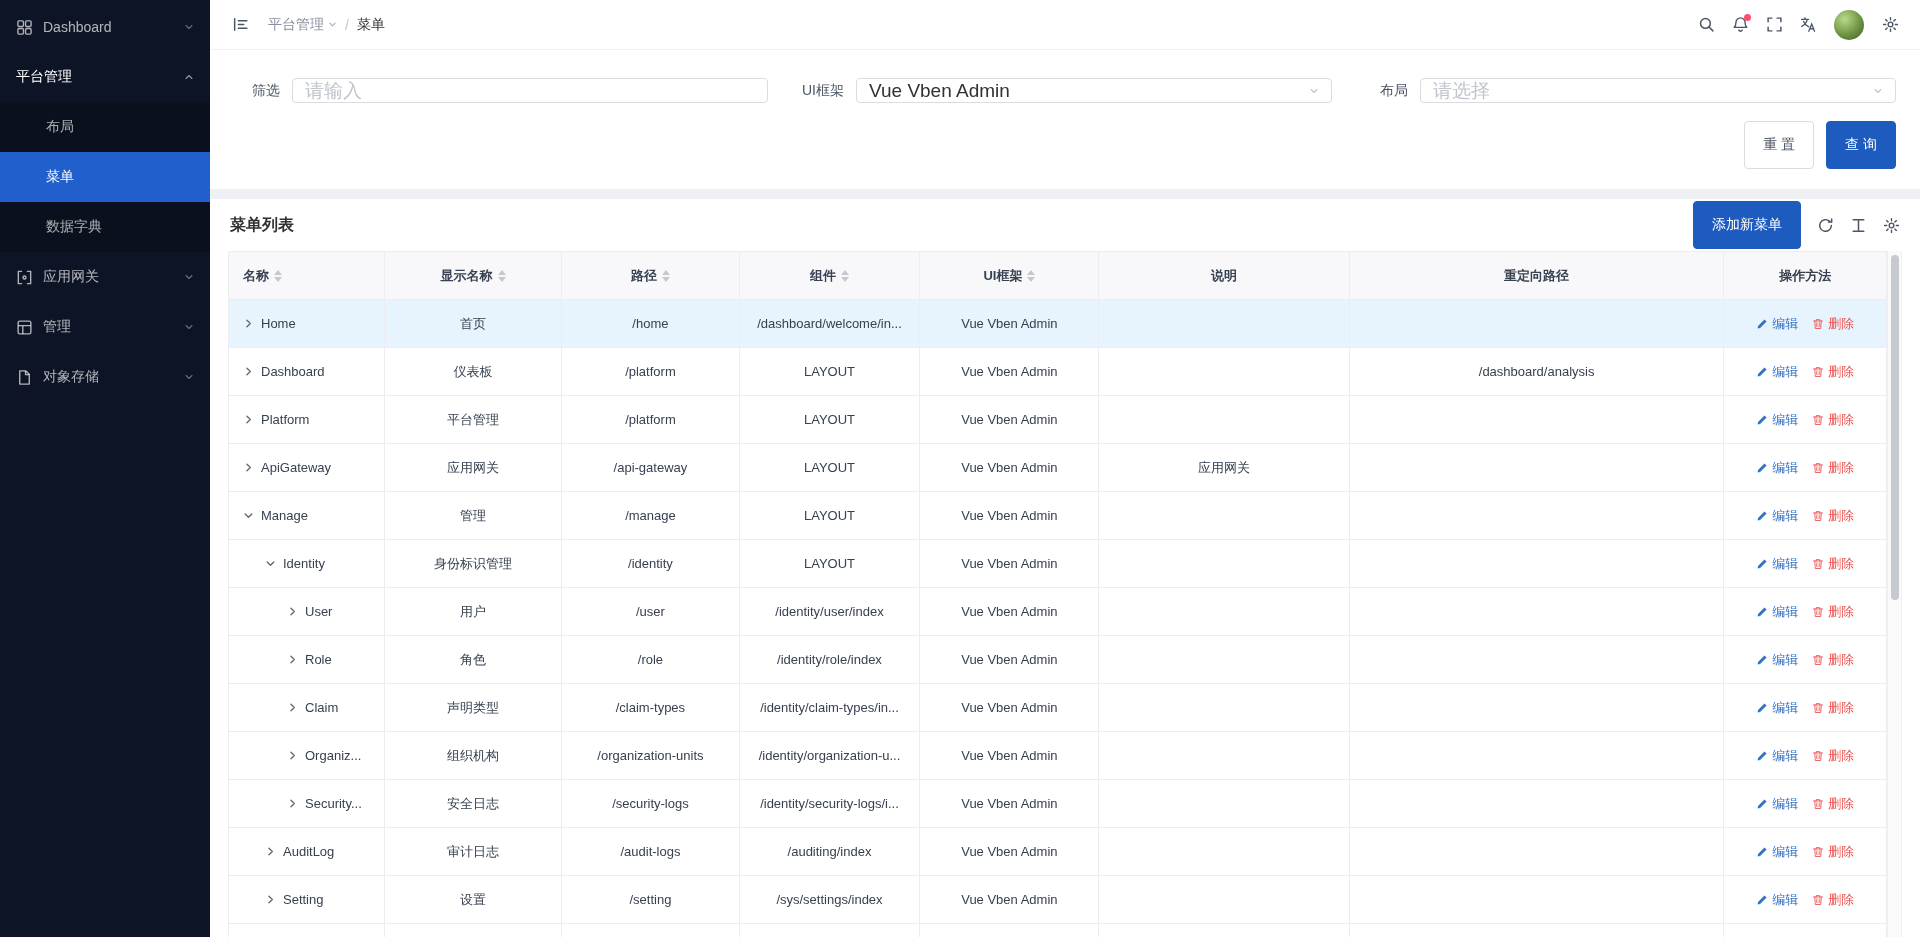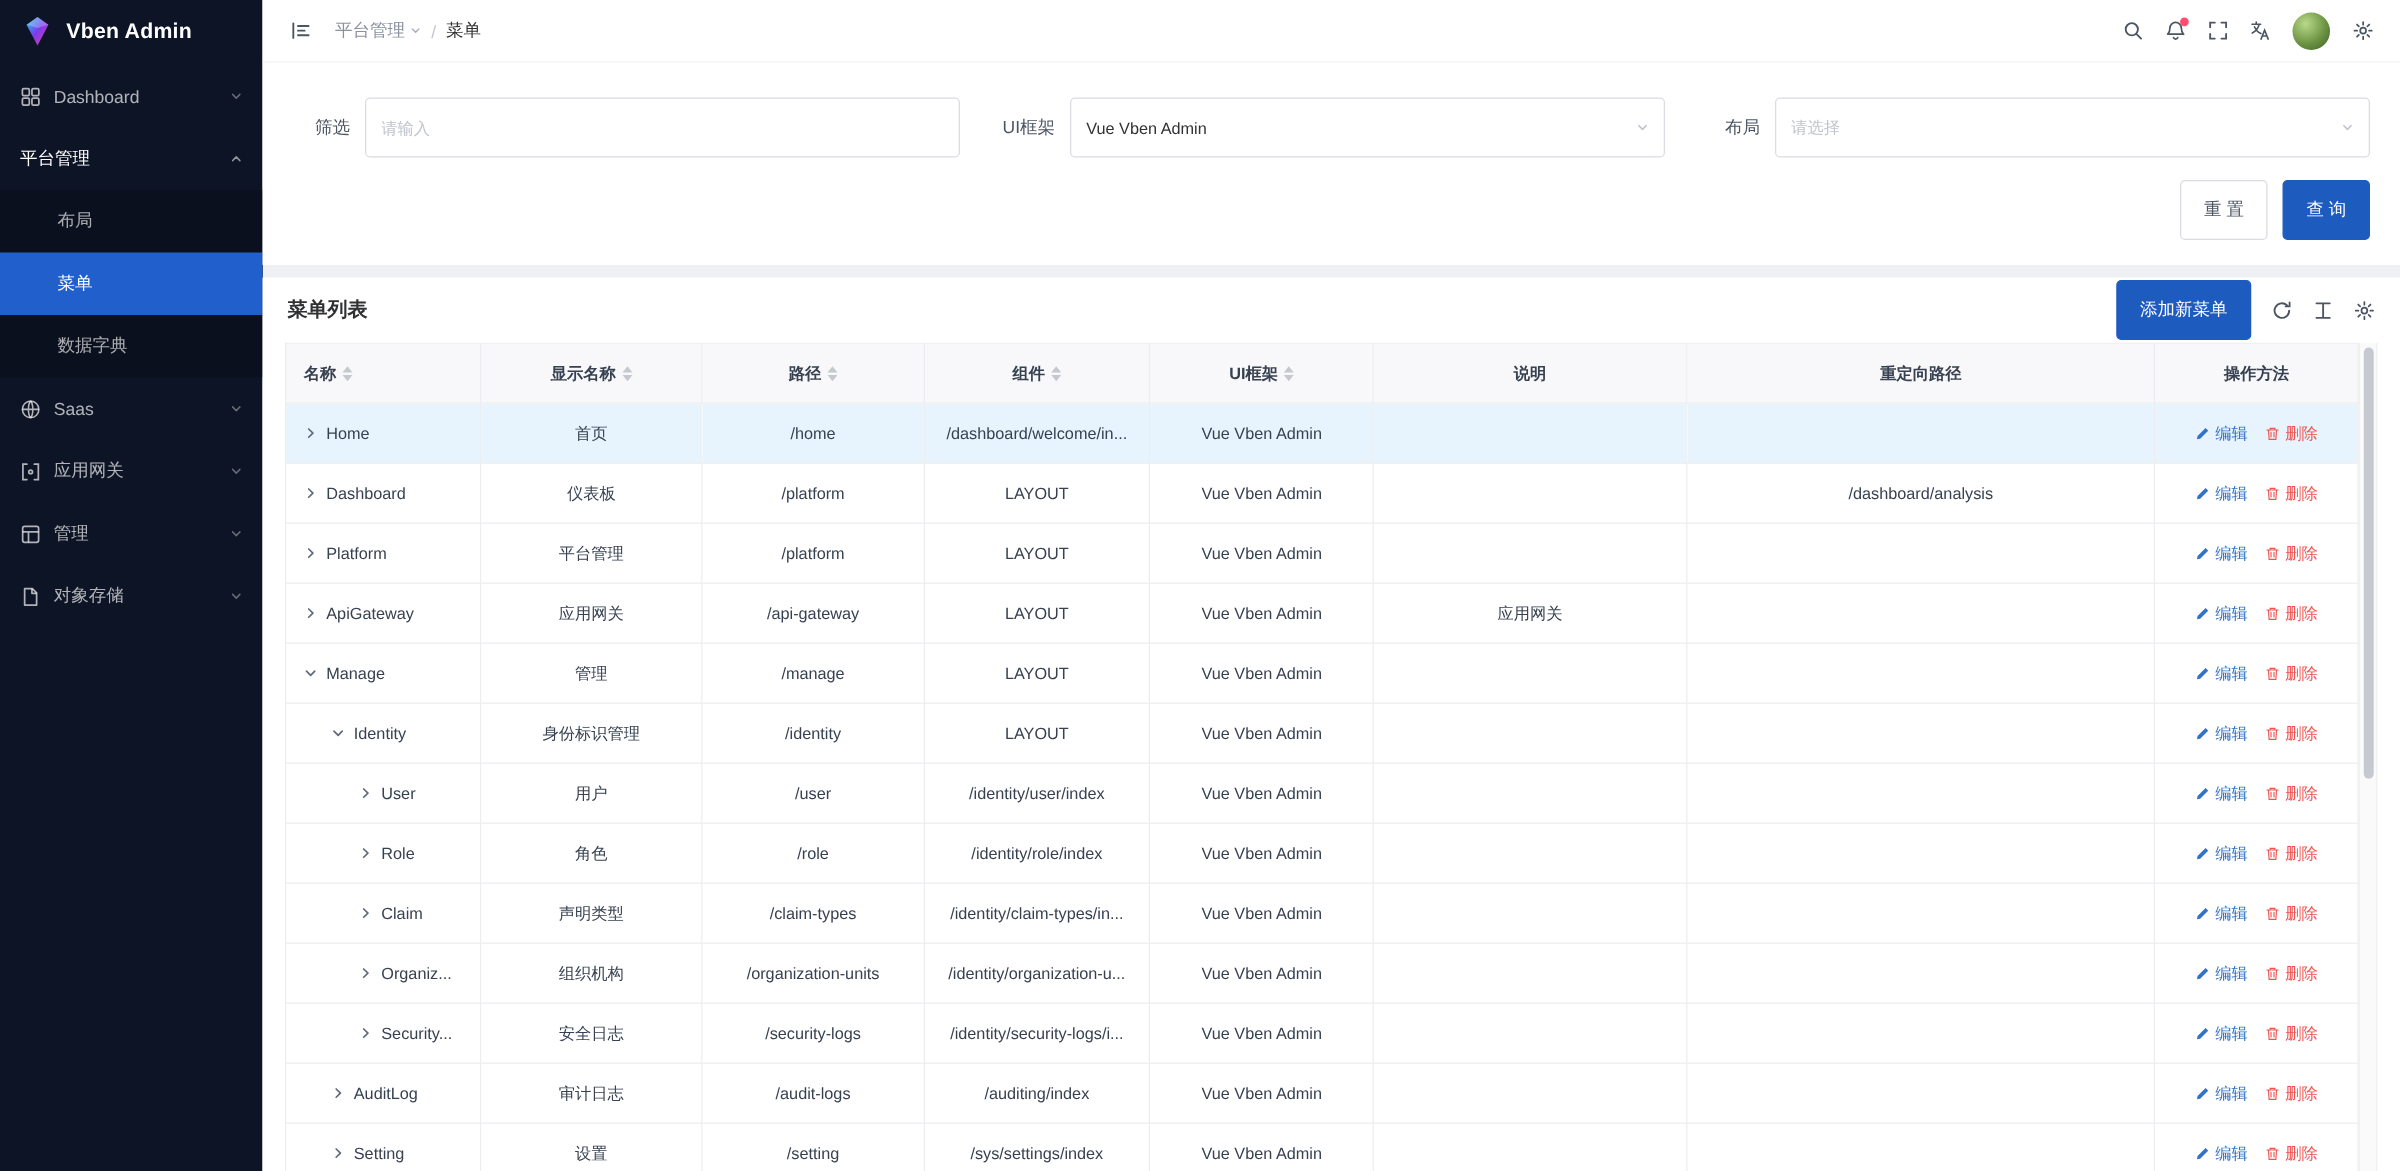--- a/index.html
+++ b/index.html
@@ -46,21 +46,21 @@
   .dot{position:absolute;top:5px;right:5px;width:7px;height:7px;border-radius:50%;
     background:var(--notification-dot,#ff4d6d)}
   .avatar{width:30px;height:30px;border-radius:50%;margin:0 8px;flex:0 0 30px;cursor:pointer;
     background:radial-gradient(circle at 35% 30%,#b9d98a,#6d9444 55%,#3c5c22)}
 
   
   .filter-card{background:#fff;padding:28px 24px 20px;flex:0 0 auto}
   .filter-row{display:flex;gap:30px}
   .field{flex:1;display:flex;align-items:center;gap:12px;min-width:0}
   .f-label{flex:0 0 auto;min-width:46px;text-align:right;font-size:14px;color:#4b5563;white-space:nowrap}
-  .f-input,.f-select{flex:1;height:48px;border:1px solid #d9dce1;border-radius:4px;font-size:13px;
+  .f-input,.f-select{flex:1;height:25px;border:1px solid #d9dce1;border-radius:4px;font-size:19px;
     padding:0 12px;color:#303133;background:#fff;min-width:0;font-family:inherit}
   .f-input::placeholder{color:#c0c4cc}
   .f-select{display:flex;align-items:center;justify-content:space-between;cursor:pointer}
   .sel-value.placeholder{color:#c0c4cc}
   .sel-chevron{color:#c0c4cc;display:inline-flex}
   .sel-chevron svg{width:10px;height:10px}
   .filter-actions{display:flex;justify-content:flex-end;gap:12px;margin-top:18px}
   .btn{height:48px;padding:0 18px;border-radius:4px;font-size:14px;border:1px solid #d9dce1;
     background:#fff;color:#4b5563;cursor:pointer;font-family:inherit;white-space:nowrap}
   .btn.primary{background:var(--primary,#1e5bbe);border-color:var(--primary,#1e5bbe);color:#fff}
@@ -100,36 +100,20 @@
   .vscrollbar{position:absolute;top:0;right:18px;bottom:0;width:15px;background:#fafafa;
     border-left:1px solid #f0f0f0;border-right:1px solid #f0f0f0}
   .vthumb{position:absolute;left:3px;top:4px;width:8px;height:345px;border-radius:4px;background:#c6cad0;cursor:pointer}
 </style>
 </head>
 <body>
 
 <div class="app">
 
   <aside class="sidebar">
-    <div class="logo">
-      <span style="display:inline-flex">
-        <svg width="28" height="28" viewBox="0 0 32 32">
-          <defs>
-            <linearGradient id="lg1" x1="0" y1="0" x2="1" y2="1">
-              <stop offset="0" stop-color="#1cd1e8"></stop>
-                <stop offset=".5" stop-color="#7c3aed"></stop>
-                <stop offset="1" stop-color="#f0409c"></stop>
-            </linearGradient>
-          </defs>
-          <polygon points="6,10 16,3 26,10 16,29" fill="url(#lg1)"></polygon>
-          <polygon points="6,10 16,13 26,10 16,3" fill="#ffffff" opacity="0.25"></polygon>
-        </svg>
-      </span>
-      <span class="logo-title">Vben Admin</span>
-    </div>
     <nav class="side-nav">
         <div class="side-item">
           <span class="side-icon">
             <svg viewBox="0 0 16 16" fill="none" stroke="currentColor" stroke-width="1.3">
               <rect x="1.8" y="1.8" width="5.2" height="5.2" rx="1"></rect>
               <rect x="9" y="1.8" width="5.2" height="5.2" rx="1"></rect>
               <rect x="1.8" y="9" width="5.2" height="5.2" rx="1"></rect>
               <rect x="9" y="9" width="5.2" height="5.2" rx="1"></rect>
             </svg>
           </span>
@@ -151,34 +135,20 @@
         <div class="side-sub">
           <div class="side-sub-item">
             <span class="side-sub-label">布局</span>
           </div>
           <div class="side-sub-item active">
             <span class="side-sub-label">菜单</span>
           </div>
           <div class="side-sub-item">
             <span class="side-sub-label">数据字典</span>
           </div>
-        </div>
-        <div class="side-item">
-          <span class="side-icon">
-            <svg viewBox="0 0 16 16" fill="none" stroke="currentColor" stroke-width="1.2">
-              <circle cx="8" cy="8" r="6.2"></circle>
-              <path d="M1.8 8h12.4M8 1.8c2.2 2.2 2.2 10.2 0 12.4M8 1.8c-2.2 2.2-2.2 10.2 0 12.4"></path>
-            </svg>
-          </span>
-          <span class="side-label">Saas</span>
-          <span class="side-chevron">
-            <svg viewBox="0 0 12 12" width="10" height="10" fill="none" stroke="currentColor" stroke-width="1.4" stroke-linecap="round" stroke-linejoin="round">
-              <path d="M2.5 4.2L6 7.8l3.5-3.6"></path>
-            </svg>
-          </span>
         </div>
         <div class="side-item">
           <span class="side-icon">
             <svg viewBox="0 0 16 16" fill="none" stroke="currentColor" stroke-width="1.3" stroke-linecap="round">
               <path d="M5.2 2.2H2.2v11.6h3M10.8 2.2h3v11.6h-3"></path>
               <circle cx="8" cy="8" r="1.4"></circle>
             </svg>
           </span>
           <span class="side-label">应用网关</span>
           <span class="side-chevron">

